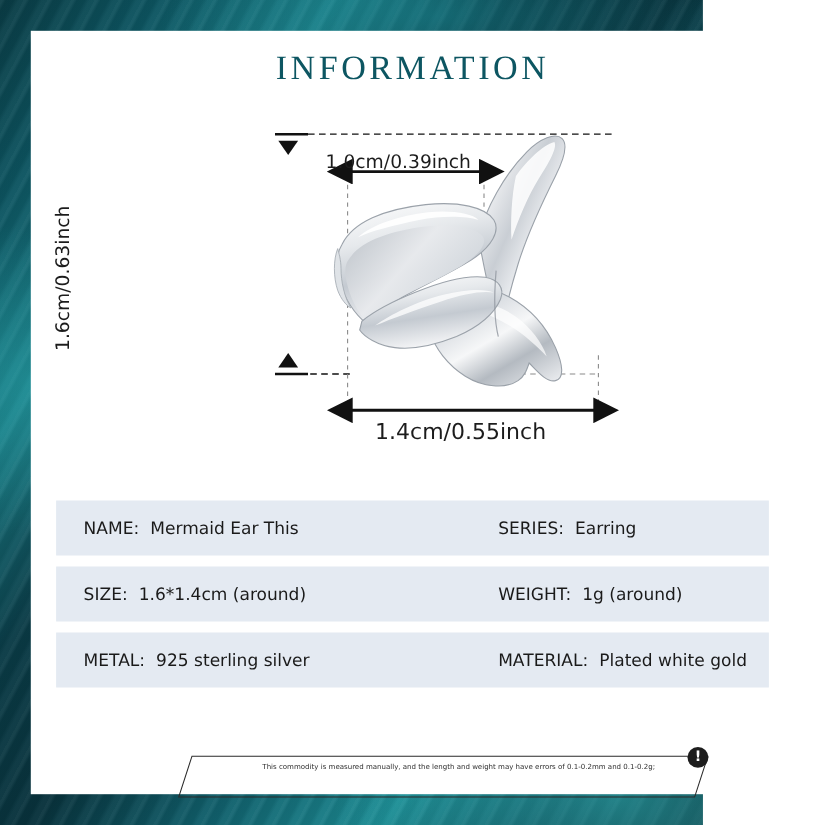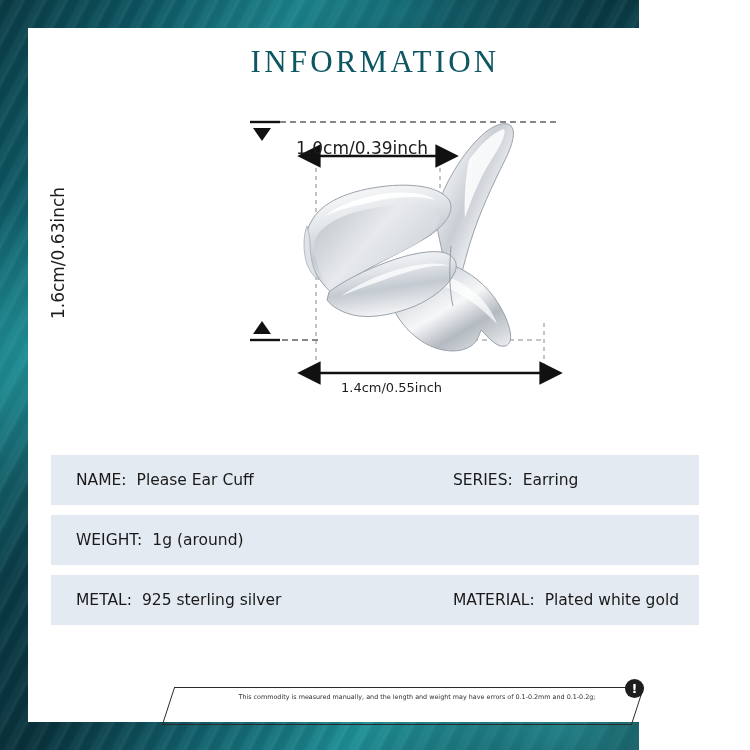--- a/index.html
+++ b/index.html
@@ -79,21 +79,21 @@
   }
 
   .dim-label {
     position: absolute;
     font-family: "DejaVu Sans", sans-serif;
     color: #1c1c1c;
     font-size: 17px;
     white-space: nowrap;
   }
   .dim-h-top   { left: 268px; top: 30px; }
-  .dim-h-bot   { left: 313px; top: 272px; font-size: 13px; }
+  .dim-h-bot   { left: 313px; top: 272px; font-size: 20px; }
   .dim-v-left  {
     left: -45px; top: 135px;
     width: 150px;
     text-align: center;
     transform: rotate(-90deg);
   }
 
   .silver-wrap {
     position: absolute;
     left: 255px;
@@ -295,29 +295,33 @@
       <div class="dim-label dim-h-top">1.0cm/0.39inch</div>
       <div class="dim-label dim-v-left">1.6cm/0.63inch</div>
       <div class="dim-label dim-h-bot">1.4cm/0.55inch</div>
     </div>
 
     <div class="specs">
 
       <div class="spec-row">
         <div class="cell left">
           <span class="k">NAME:</span>
-          <span class="v">Please Ear Cuff</span>
+          <span class="v">Mermaid Ear This</span>
         </div>
         <div class="cell right">
           <span class="k">SERIES:</span>
           <span class="v">Earring</span>
         </div>
       </div>
 
       <div class="spec-row">
+        <div class="cell left">
+          <span class="k">SIZE:</span>
+          <span class="v">1.6*1.4cm (around)</span>
+        </div>
         <div class="cell right">
           <span class="k">WEIGHT:</span>
           <span class="v">1g (around)</span>
         </div>
       </div>
 
       <div class="spec-row">
         <div class="cell left">
           <span class="k">METAL:</span>
           <span class="v">925 sterling silver</span>

